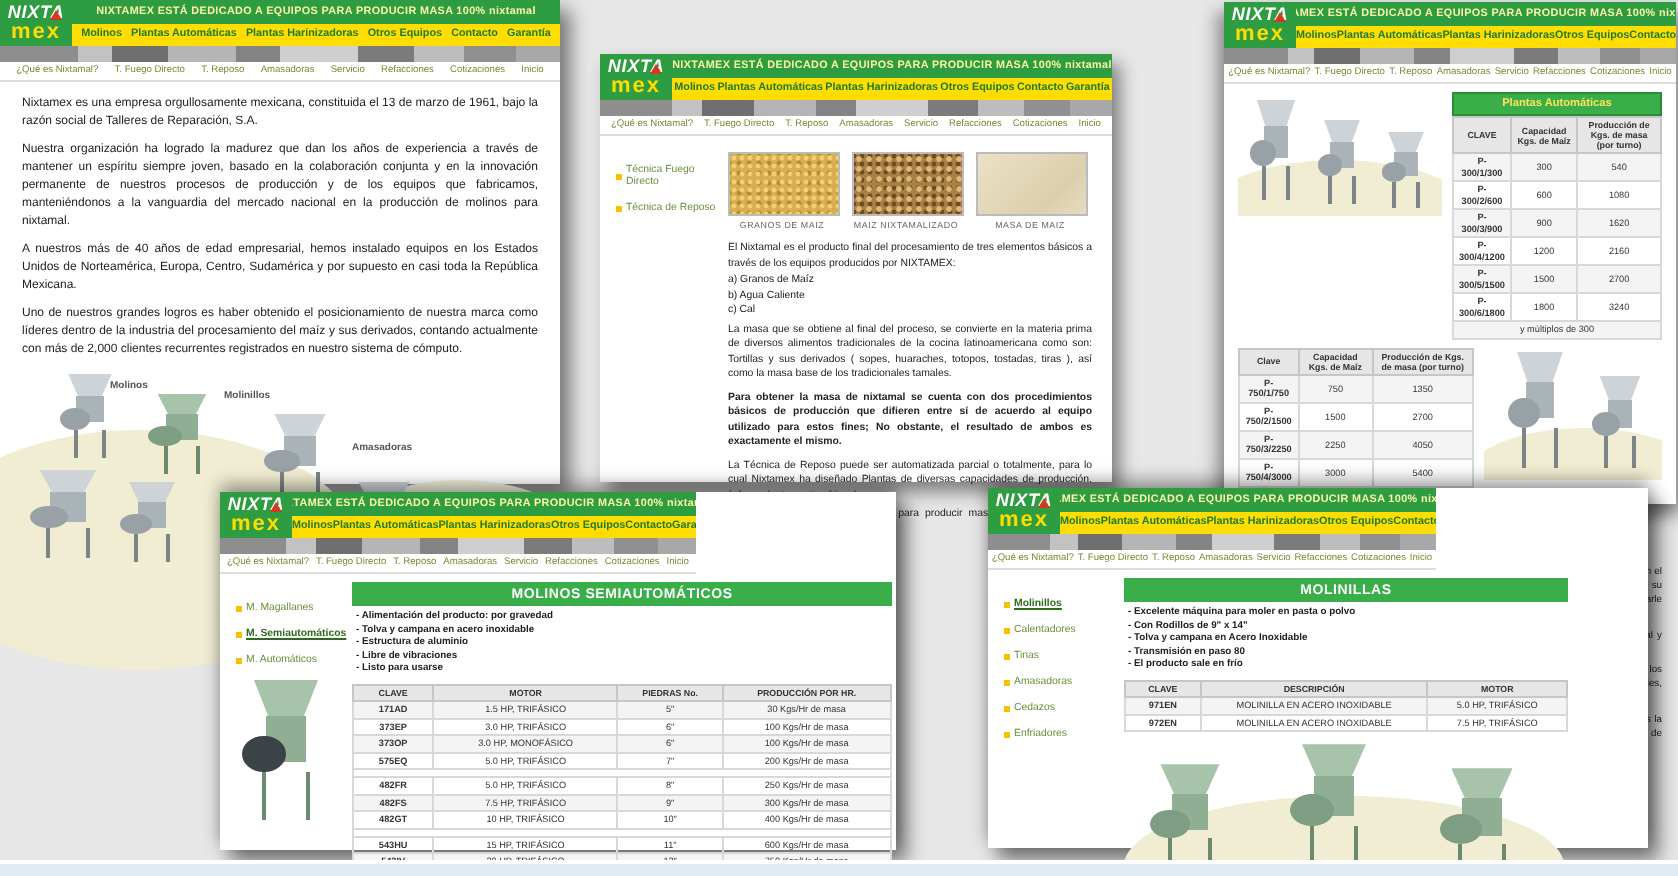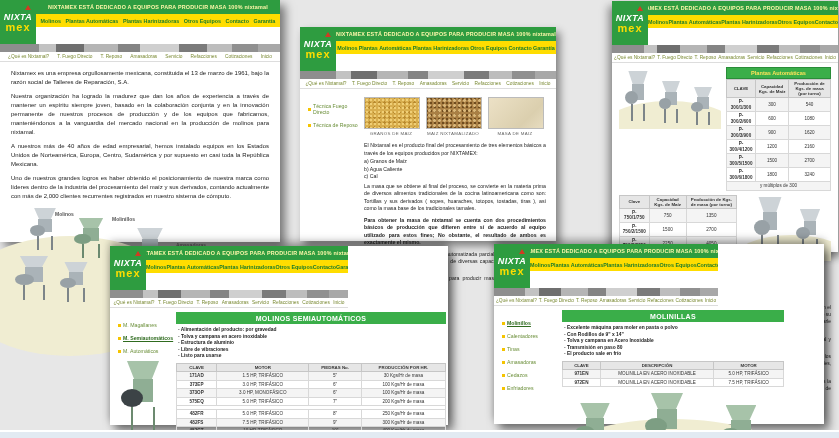--- a/index.html
+++ b/index.html
@@ -7,21 +7,21 @@
        font-family:"Liberation Sans", sans-serif;-webkit-font-smoothing:antialiased}
   .page{position:absolute;background:#fff;z-index:1}
   #page-home   {left:0;   top:0;   width:280px;height:242px;box-shadow:5px 5px 9px rgba(0,0,0,.5)}
   #page-nixtamal{left:300px;top:27px; width:256px;height:214px;box-shadow:4px 5px 8px rgba(0,0,0,.45)}
   #page-plantas{left:612px;top:1px; width:226px;height:251px;box-shadow:-4px 5px 8px rgba(0,0,0,.35),4px 5px 8px rgba(0,0,0,.35)}
   #page-molinos{left:110px;top:246px;width:338px;height:179px;z-index:2;box-shadow:0 -4px 8px rgba(0,0,0,.35),5px 6px 9px rgba(0,0,0,.5)}
   #page-molinillos{left:494px;top:244px;width:330px;height:180px;z-index:2;box-shadow:0 -4px 8px rgba(0,0,0,.35),5px 6px 9px rgba(0,0,0,.5)}
   .bottom-strip{position:absolute;left:0;right:0;bottom:0;height:6px;background:#e2eaf2;border-top:2px solid #fff;z-index:6}
 
   
-  .hdr-top{display:flex;height:44px}
+  .hdr-top{display:flex;height:23px}
   .logo{width:36px;background:#2e9c40;display:flex;flex-direction:column;align-items:center;justify-content:center;position:relative;cursor:pointer}
   .logo-nixta{color:#fff;font-weight:bold;font-style:italic;font-size:9px;line-height:9px;letter-spacing:.4px}
   .logo-mex{color:#ffdd00;font-weight:bold;font-size:11px;line-height:10px;letter-spacing:1px}
   .logo-accent{position:absolute;right:5px;top:5px;width:0;height:0;border-left:3px solid transparent;border-right:3px solid transparent;border-bottom:5px solid #d23b22}
   .hdr-main{flex:1;display:flex;flex-direction:column;min-width:0}
   .banner{background:#2e9c40;color:#fdf6a9;font-weight:bold;font-size:5.4px;height:14px;display:flex;align-items:center;justify-content:center;white-space:nowrap;overflow:hidden;letter-spacing:.2px}
   .mainnav{background:#ffdd00;height:13px;display:flex;align-items:center;justify-content:space-evenly;white-space:nowrap;overflow:hidden}
   .mainnav span{color:#1c7c2a;font-weight:bold;font-size:5.4px;cursor:pointer}
   .photostrip{height:8px;display:flex;overflow:hidden;background:#9a9a9a}
   .photostrip i{display:block;height:100%}

